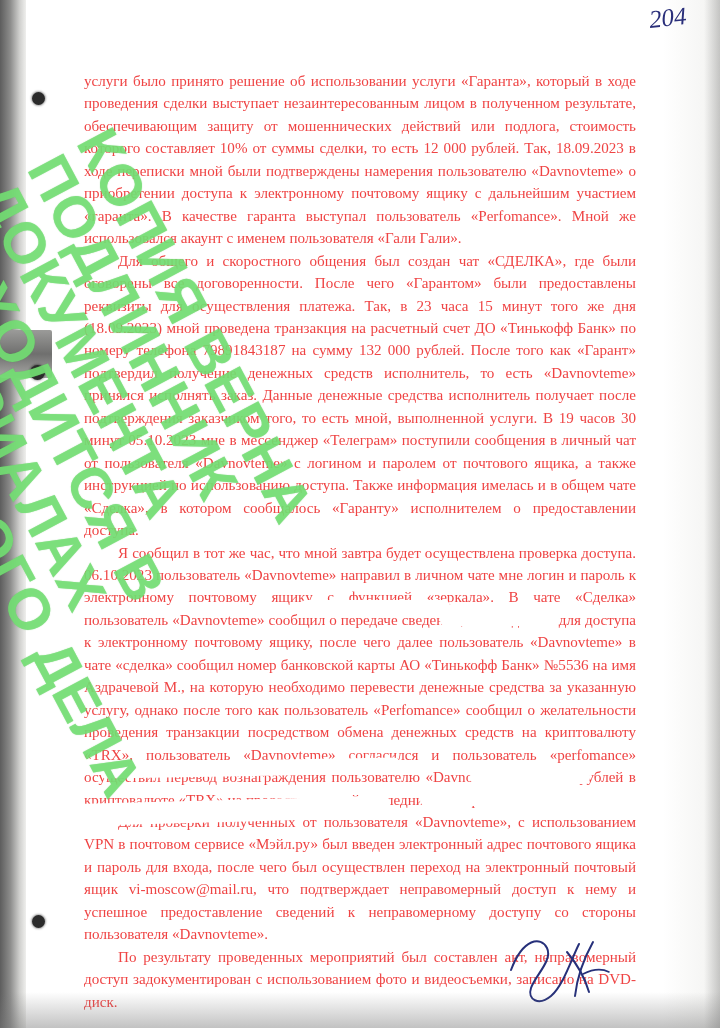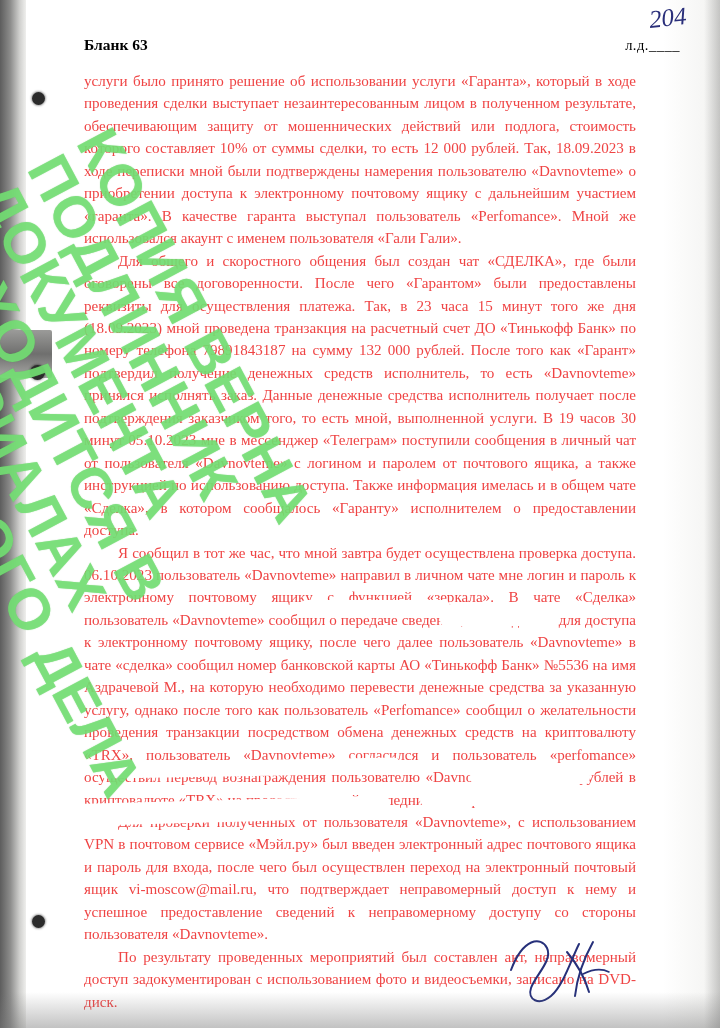--- a/index.html
+++ b/index.html
@@ -158,24 +158,20 @@
 <div class="page">
   <div class="paper"></div>
   <div class="left-dark-band"></div>
   <div class="binder-clip"></div>
   <div class="hole h1"></div>
   <div class="hole h2"></div>
   <div class="hole h3"></div>
 
   <div class="page-number-hand">204</div>
 
-  <div class="header">
-    <div>Бланк 63</div>
-    <div class="ld">л.д.____</div>
-  </div>
 
   <div class="body-text">
     <p class="noindent">услуги было принято решение об использовании услуги «Гаранта», который в ходе проведения сделки выступает незаинтересованным лицом в полученном результате, обеспечивающим защиту от мошеннических действий или подлога, стоимость которого составляет 10% от суммы сделки, то есть 12 000 рублей. Так, 18.09.2023 в ходе переписки мной были подтверждены намерения пользователю «Davnovteme» о приобретении доступа к электронному почтовому ящику с дальнейшим участием «гаранта». В качестве гаранта выступал пользователь «Perfomance». Мной же использовался акаунт с именем пользователя «Гали Гали».</p>
     <p>Для общего и скоростного общения был создан чат «СДЕЛКА», где были оговорены все договоренности. После чего «Гарантом» были предоставлены реквизиты для осуществления платежа. Так, в 23 часа 15 минут того же дня (18.09.2023) мной проведена транзакция на расчетный счет ДО «Тинькофф Банк» по номеру телефона 79891843187 на сумму 132 000 рублей. После того как «Гарант» подтвердил получение денежных средств исполнитель, то есть «Davnovteme» принялся исполнять заказ. Данные денежные средства исполнитель получает после подтверждения заказчиком того, то есть мной, выполненной услуги. В 19 часов 30 минут 05.10.2023 мне в мессенджер «Телеграм» поступили сообщения в личный чат от пользователя «Davnovteme» с логином и паролем от почтового ящика, а также инструкцией по использованию доступа. Также информация имелась и в общем чате «Сделка», в котором сообщалось «Гаранту» исполнителем о предоставлении доступа.</p>
     <p>Я сообщил в тот же час, что мной завтра будет осуществлена проверка доступа. 06.10.2023 пользователь «Davnovteme» направил в личном чате мне логин и пароль к электронному почтовому ящику с функцией «зеркала». В чате «Сделка» пользователь «Davnovteme» сообщил о передаче сведений, необходимых для доступа к электронному почтовому ящику, после чего далее пользователь «Davnovteme» в чате «сделка» сообщил номер банковской карты АО «Тинькофф Банк» №5536 на имя Аздрачевой М., на которую необходимо перевести денежные средства за указанную услугу, однако после того как пользователь «Perfomance» сообщил о желательности проведения транзакции посредством обмена денежных средств на криптовалюту «TRX», пользователь «Davnovteme» согласился и пользователь «perfomance» осуществил перевод вознаграждения пользователю «Davnovteme» 120 000 рублей в криптовалюте «TRX» на предоставленный последним электронный кошелек.</p>
     <p>Для проверки полученных от пользователя «Davnovteme», с использованием VPN в почтовом сервисе «Мэйл.ру» был введен электронный адрес почтового ящика и пароль для входа, после чего был осуществлен переход на электронный почтовый ящик vi-moscow@mail.ru, что подтверждает неправомерный доступ к нему и успешное предоставление сведений к неправомерному доступу со стороны пользователя «Davnovteme».</p>
     <p>По результату проведенных мероприятий был составлен акт, неправомерный доступ задокументирован с использованием фото и видеосъемки, записано на DVD-диск.</p>
   </div>
 
   <div class="whiteout wo4"></div>

